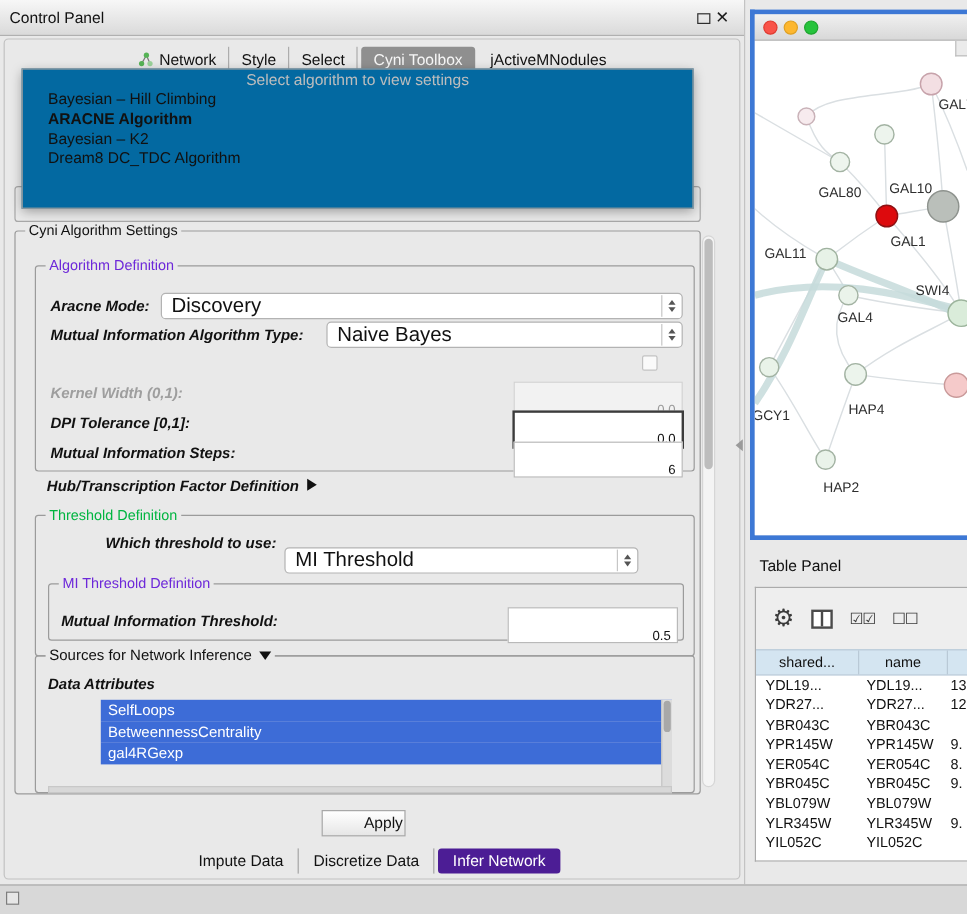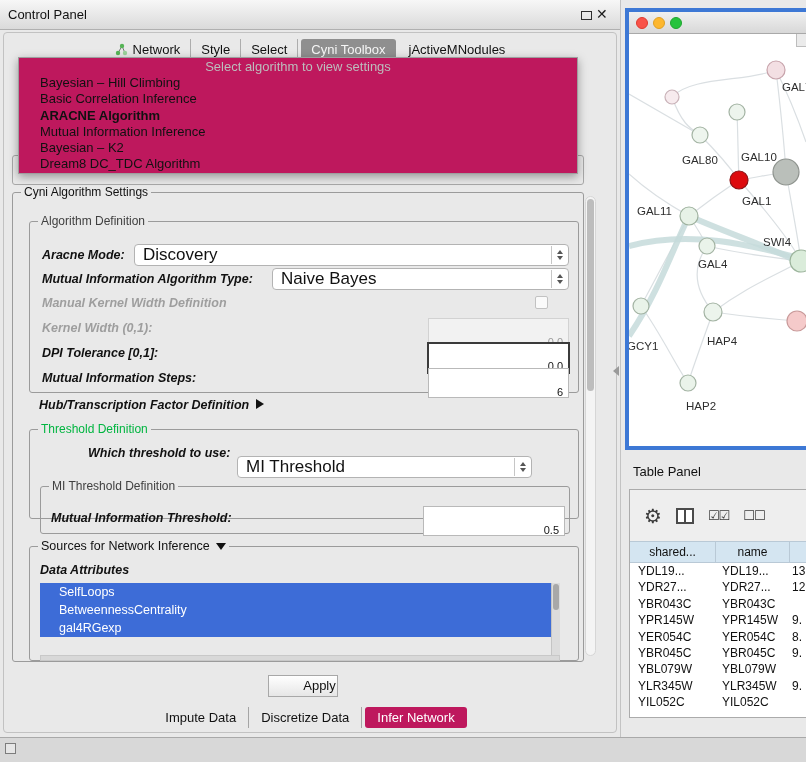--- a/index.html
+++ b/index.html
@@ -19,31 +19,31 @@
   .cp-edge { left:620px; top:0; width:1px; height:737px; background:#c3c3c3; }
   .cp-body { left:3px; top:32px; width:614px; height:701px; border:1px solid #c2c2c2; border-radius:4px; background:#e9e9e9; }
 
   
   .tabbar { left:0; top:37px; width:620px; height:24px; display:flex; justify-content:center; align-items:center; }
   .tab { padding:3px 10px; font-size:13px; display:flex; align-items:center; gap:5px; border-right:1px solid #adadad; white-space:nowrap; }
   .tab:last-child { border-right:none; }
   .tab.active { background:#8f8f8f; color:#f7f7f7; border-radius:3px; border-right:none; margin:0 3px; }
 
   
-  .popup { left:18px; top:57px; width:560px; height:117px; background:#be185d; border:1px solid #9e9e9e;
+  .popup { left:18px; top:57px; width:560px; height:117px; background:#0369a1; border:1px solid #9e9e9e;
     box-shadow:0 3px 9px rgba(0,0,0,.35); z-index:40; }
   .popup-ph { text-align:center; color:#bdbdbd; font-size:13px; line-height:17px; height:17px; }
   .algo-item { font-size:13px; line-height:16.3px; padding-left:21px; white-space:nowrap; }
   .algo-item.bold { font-weight:bold; }
   .hidden-grp { left:12px; top:155px; width:572px; height:30px; border:1px solid #a8a8a8; border-radius:3px; z-index:1; }
 
   
   .grp { position:absolute; border:1px solid #9b9b9b; border-radius:3px; }
   .grp-t { position:absolute; top:-8px; left:8px; background:#e9e9e9; padding:0 3px; font-size:12px; line-height:14px; white-space:nowrap; }
-  .t-blue { color:#404040; }
+  .t-blue { color:#6d28d9; }
   .t-green { color:#00b540; }
 
   .lbl { position:absolute; font-size:12.5px; font-weight:bold; white-space:nowrap;font-style:italic; }
   .lbl.dis { color:#9e9e9e; }
 
   .combo { position:absolute; height:22px; background:#fff; border:1px solid #b3b3b3; border-radius:4px;
     font-size:17px; line-height:20px; padding-left:8px; }
   .stepper { position:absolute; right:1px; top:1px; bottom:1px; width:16px; border-left:1px solid #c6c6c6;
     display:flex; flex-direction:column; align-items:center; justify-content:center; gap:2px; }
   .tri-up { width:0; height:0; border-left:3.5px solid transparent; border-right:3.5px solid transparent; border-bottom:4px solid #555; }
@@ -54,33 +54,33 @@
   .tf { position:absolute; height:20px; border:1px solid #b9b9b9; background:#fff; font-size:11px;
     line-height:18px; text-align:right; padding:14px 5px; }
   .tf.dis { background:#f2f2f2; color:#9c9c9c; border-color:#d2d2d2; }
   .tf.focus { border:2px solid #3b3b3b; line-height:16px; }
 
   .chk { position:absolute; width:13px; height:13px; border:1px solid #c2c2c2; background:#fafafa; border-radius:2px; }
 
   .vscroll { left:585px; top:196px; width:11px; height:460px; background:#f4f4f4; border:1px solid #d6d6d6; border-radius:6px; }
   .vscroll .thumb { position:absolute; left:1px; top:2px; width:7px; height:192px; background:#bdbdbd; border-radius:4px; }
 
-  .src-item { height:18px; line-height:18px; background:#3d6cd7; color:#fff; font-size:12.5px; padding-left:19px; white-space:nowrap; overflow:hidden; }
+  .src-item { height:18px; line-height:18px; background:#3d6cd7; color:#fff; font-size:12.5px; padding-left:6px; white-space:nowrap; overflow:hidden;margin-left:44px; }
   .src-list { position:absolute; overflow:hidden; }
   .src-vscroll { position:absolute; right:0; top:0; bottom:0; width:9px; background:#dcdcdc; border-left:1px solid #c4c4c4; }
   .src-vscroll .thumb { position:absolute; left:1px; top:1px; width:6px; height:26px; background:#a8a8a8; border-radius:3px; }
   .src-hscroll { position:absolute; background:#d8d8d8; border:1px solid #c8c8c8; }
 
   .apply-btn { left:268px; top:675px; width:70px; height:22px; border:1px solid #a8a8a8; border-radius:0;
     background:linear-gradient(#ffffff,#e6e6e6); font-size:13px; text-align:center; line-height:20px;padding-left:33px; }
 
   .btabs { left:0; top:707px; width:620px; display:flex; justify-content:center; align-items:center; }
   .btab { padding:3px 12px; font-size:13px; border-right:1px solid #a5a5a5; white-space:nowrap; }
   .btab:last-child { border-right:none; }
-  .btab.active { background:#be185d; color:#fff; border-radius:3px; border-right:none; margin-left:3px; }
+  .btab.active { background:#4c1d95; color:#fff; border-radius:3px; border-right:none; margin-left:3px; }
 
   .splitter { left:613px; top:366px; width:0; height:0; border-top:5px solid transparent; border-bottom:5px solid transparent; border-right:6px solid #9a9a9a; }
 
   
   .net-win { left:625px; top:8px; width:181px; height:442px; border:4px solid #3d78d5; border-right:none; background:#e8e8e8; }
   .net-titlebar { position:absolute; left:0; top:0; right:0; height:22px;
     background:linear-gradient(#f0f0f0,#d8d8d8); border-bottom:1px solid #a9a9a9; }
   .tl { position:absolute; top:5px; width:12px; height:12px; border-radius:50%; }
   .net-canvas { position:absolute; left:0; top:22px; right:0; bottom:0; background:#fff; overflow:hidden; }
   .scroll-corner { position:absolute; right:0; top:0; width:10px; height:13px; background:#ebebeb; border-left:1px solid #bdbdbd; border-bottom:1px solid #bdbdbd; }
@@ -140,23 +140,21 @@
       <span>jActiveMNodules</span>
     </div>
 </div>
 
 <div class="abs hidden-grp"></div>
 
 <div class="abs popup">
   <div class="popup-ph">Select algorithm to view settings</div>
   <div id="algo-items">
       <div class="algo-item">Bayesian – Hill Climbing</div>
-      <div class="algo-item">Basic Correlation Inference</div>
       <div class="algo-item bold">ARACNE Algorithm</div>
-      <div class="algo-item">Mutual Information Inference</div>
       <div class="algo-item">Bayesian – K2</div>
       <div class="algo-item">Dream8 DC_TDC Algorithm</div>
     </div>
 </div>
 
 <div class="grp" style="left:12px; top:192px; width:572px; height:470px;">
   <div class="grp-t">Cyni Algorithm Settings</div>
 
   <div class="grp" style="left:16px; top:28px; width:550px; height:172px;">
     <div class="grp-t t-blue">Algorithm Definition</div>
@@ -172,38 +170,37 @@
 
     <div class="lbl" style="left:12px; top:50px;">Mutual Information Algorithm Type:</div>
     <div class="combo" style="left:242px; top:46px; width:297px;">
       <span>Naive Bayes</span>
       <div class="stepper">
           <div class="tri-up"></div>
           <div class="tri-dn"></div>
         </div>
     </div>
 
-    <div class="lbl dis" style="left:12px; top:74px;">Manual Kernel Width Definition</div>
     <div class="chk" style="left:505px; top:74px;"></div>
 
     <div class="lbl dis" style="left:12px; top:99px;">Kernel Width (0,1):</div>
     <div class="tf dis" style="left:398px; top:96px; width:141px;">0.0</div>
 
     <div class="lbl" style="left:12px; top:124px;">DPI Tolerance [0,1]:</div>
     <div class="tf focus" style="left:397px; top:120px; width:143px; height:22px;">0.0</div>
 
     <div class="lbl" style="left:12px; top:149px;">Mutual Information Steps:</div>
     <div class="tf" style="left:398px; top:146px; width:141px;">6</div>
   </div>
 
   <div class="lbl" style="left:26px; top:205px;">
     <span>Hub/Transcription Factor Definition</span><span class="tri-right"></span>
   </div>
 
-  <div class="grp" style="left:16px; top:236px; width:550px; height:90px;">
+  <div class="grp" style="left:16px; top:236px; width:550px; height:118px;">
     <div class="grp-t t-green">Threshold Definition</div>
 
     <div class="lbl" style="left:58px; top:16px;">Which threshold to use:</div>
     <div class="combo" style="left:207px; top:26px; width:295px;">
       <span>MI Threshold</span>
       <div class="stepper">
           <div class="tri-up"></div>
           <div class="tri-dn"></div>
         </div>
     </div>

